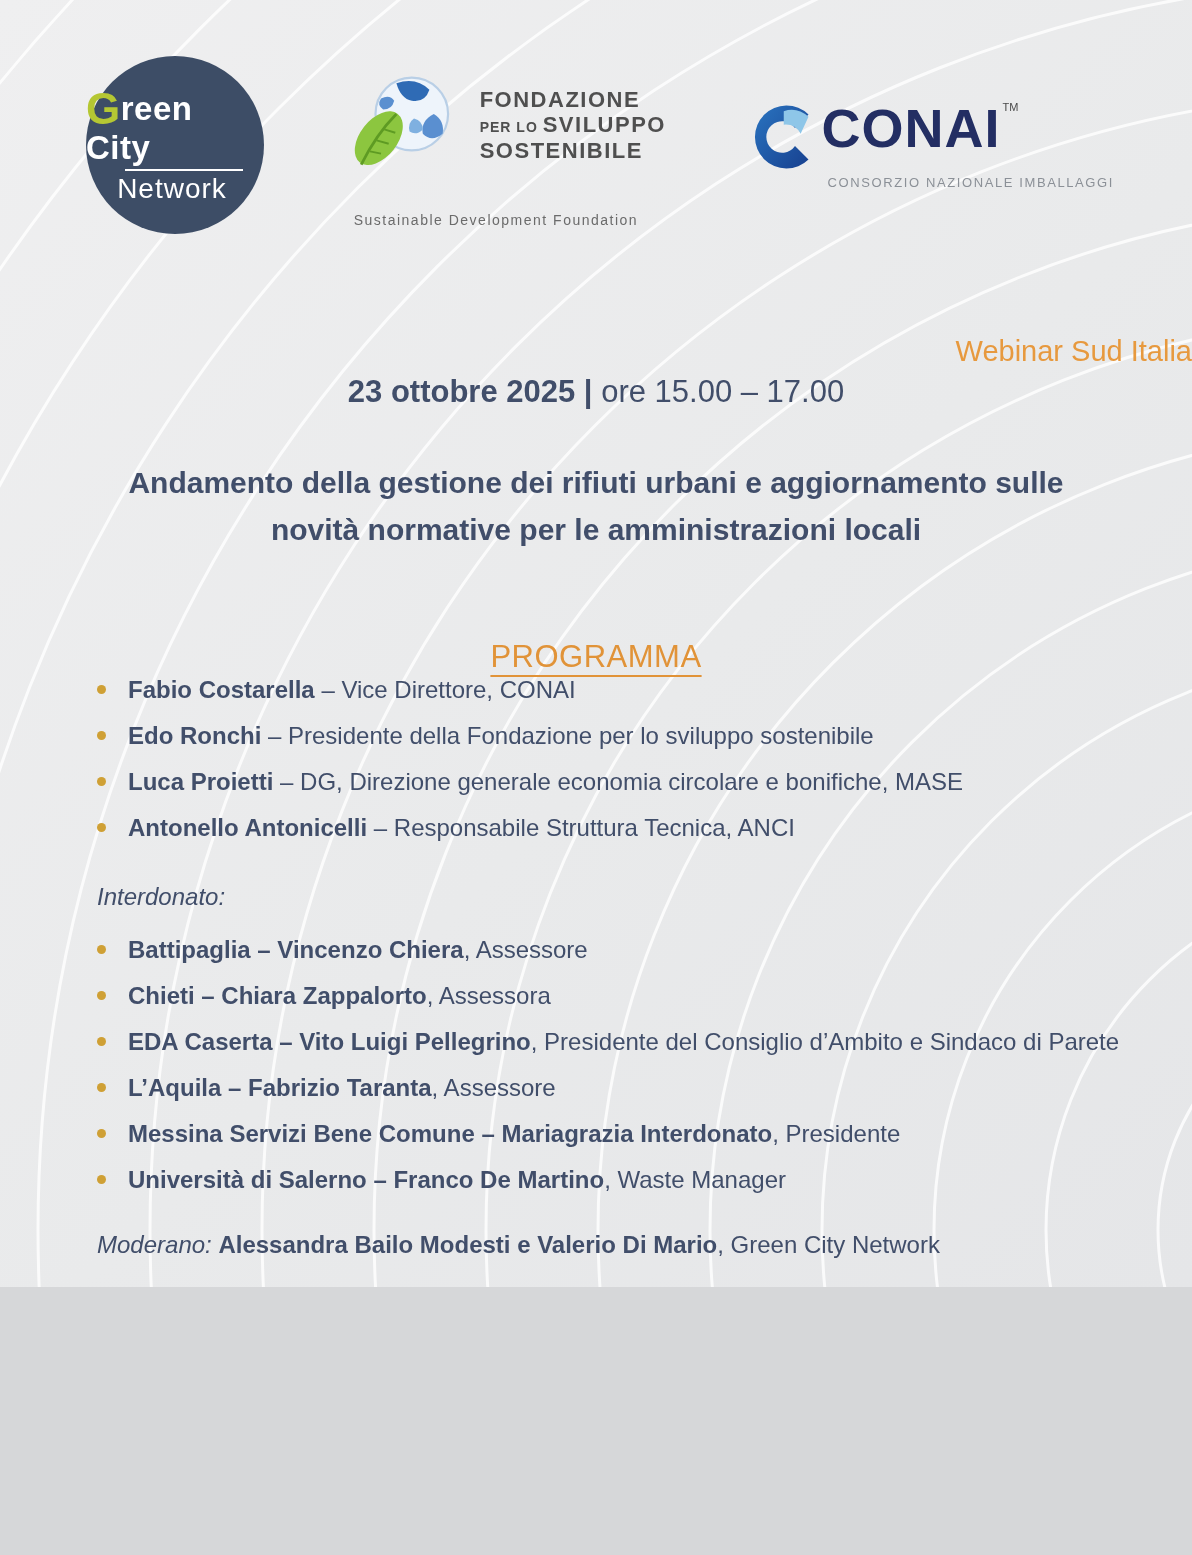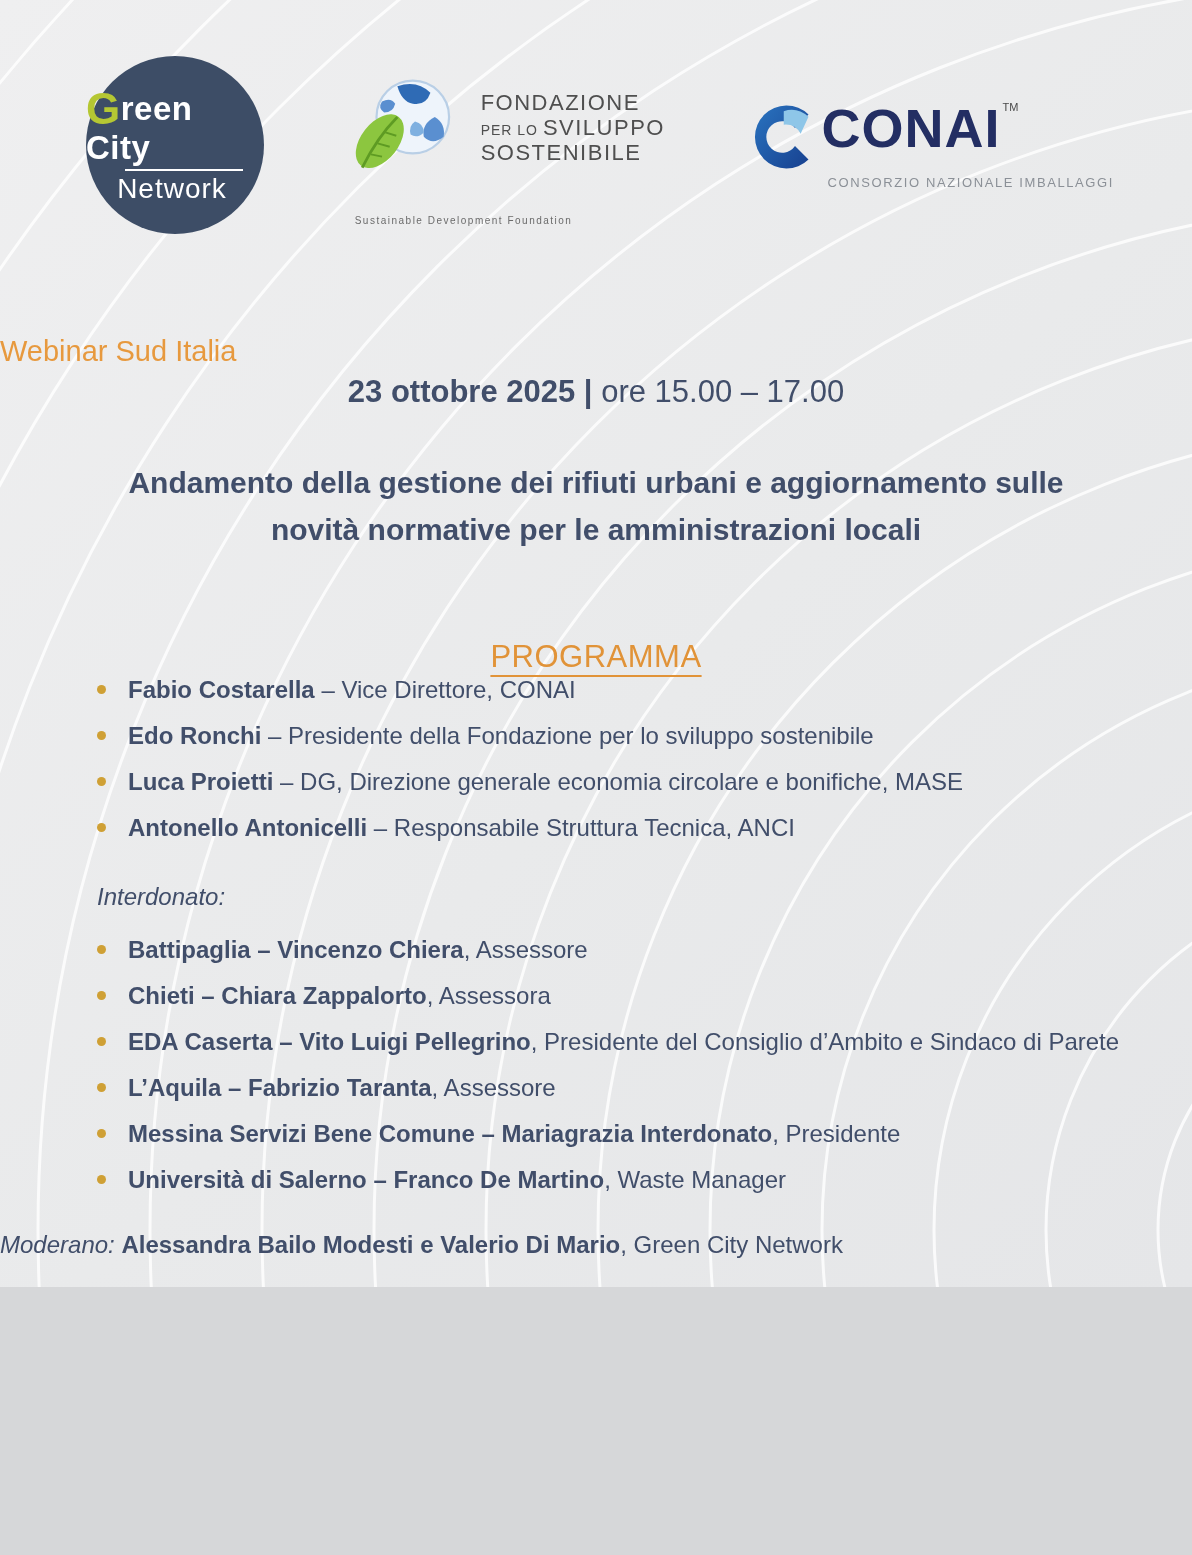--- a/index.html
+++ b/index.html
@@ -20,51 +20,51 @@
          padding:55px 78px 0 86px;height:180px;}
   .gc-circle{width:178px;height:178px;border-radius:50%;background:#3d4d66;
              display:flex;flex-direction:column;align-items:center;justify-content:center;
              color:#fff;flex:0 0 auto;}
   .gc-line1{font-size:33px;font-weight:700;letter-spacing:.5px;line-height:1;}
   .gc-g{color:#b5c733;font-size:44px;font-weight:700;vertical-align:-4px;}
   .gc-underline{width:118px;height:2px;background:#fff;margin:5px 0 4px 18px;}
   .gc-line2{font-size:28px;font-weight:300;letter-spacing:1px;line-height:1;margin-left:-6px;}
 
   .fsslogo{display:flex;align-items:flex-start;gap:10px;flex-direction:column;margin-top:8px;}
-  .fss-top{display:flex;align-items:center;gap:22px;}
+  .fss-top{display:flex;align-items:center;gap:22px;font-weight:bold;}
   .fss-text{color:#4f4f4f;letter-spacing:1.5px;line-height:1.15;font-size:22px;}
   .fss-small{font-size:14px;letter-spacing:1px;}
-  .fss-tagline{color:#6b6b6b;font-size:10px;letter-spacing:1.5px;margin-top:22px;margin-left:6px;}
+  .fss-tagline{color:#6b6b6b;font-size:14px;letter-spacing:1.5px;margin-top:22px;margin-left:6px;}
 
   .conai{display:flex;flex-direction:column;align-items:flex-start;}
   .conai-row{display:flex;align-items:flex-start;}
   .conai-word{font-size:54px;font-weight:800;color:#232e63;letter-spacing:1px;line-height:1;}
   .conai-tm{font-size:11px;color:#4a4a4a;vertical-align:top;margin-left:2px;}
   .conai-sub{font-size:13px;letter-spacing:1.6px;color:#8b9097;margin-top:2px;margin-left:78px;}
 
   
-  .event-line{margin-top:100px;text-align:left;font-size:29px;color:#e7993e;}
+  .event-line{margin-top:100px;text-align:right;font-size:29px;color:#e7993e;}
   .date-line{margin-top:6px;text-align:center;font-size:31px;color:#414e6a;}
   .date-bold{font-weight:700;}
   .main-title{margin:50px auto 0;max-width:1020px;text-align:center;
               font-size:30px;font-weight:700;line-height:1.55;color:#414e6a;}
   .program-heading{margin-top:86px;text-align:center;font-size:31px;color:#e19338;
                    text-decoration:underline;text-decoration-thickness:2px;
                    text-underline-offset:8px;letter-spacing:.5px;}
 
   
   .bullet-list{list-style:none;margin:0;padding:0 40px 0 97px;}
   .bullet-list li{position:relative;padding-left:31px;font-size:24px;
                   line-height:1.25;margin-bottom:16px;color:#414e6a;}
   .dot{position:absolute;left:0;top:10px;width:9px;height:9px;border-radius:50%;background:#cfa035;}
   .b{font-weight:700;}
   .list-1{}
   .intervengono{margin-top:40px;padding-left:97px;font-size:24px;font-style:italic;color:#414e6a;}
   .list-2{margin-top:24px;}
-  .moderano{margin-top:36px;font-size:24px;color:#414e6a;}
+  .moderano{margin-top:36px;padding-left:97px;font-size:24px;color:#414e6a;}
   .moderano .lbl{font-style:italic;}
 </style>
 </head>
 <body>
 
 <div class="page">
 
   <svg class="bg-arcs" width="1192" height="1555" viewBox="0 0 1192 1555" aria-hidden="true">
     <g fill="none" stroke="#ffffff" stroke-opacity="0.8" stroke-width="3">
       <circle cx="1400" cy="1230" r="130"></circle>

